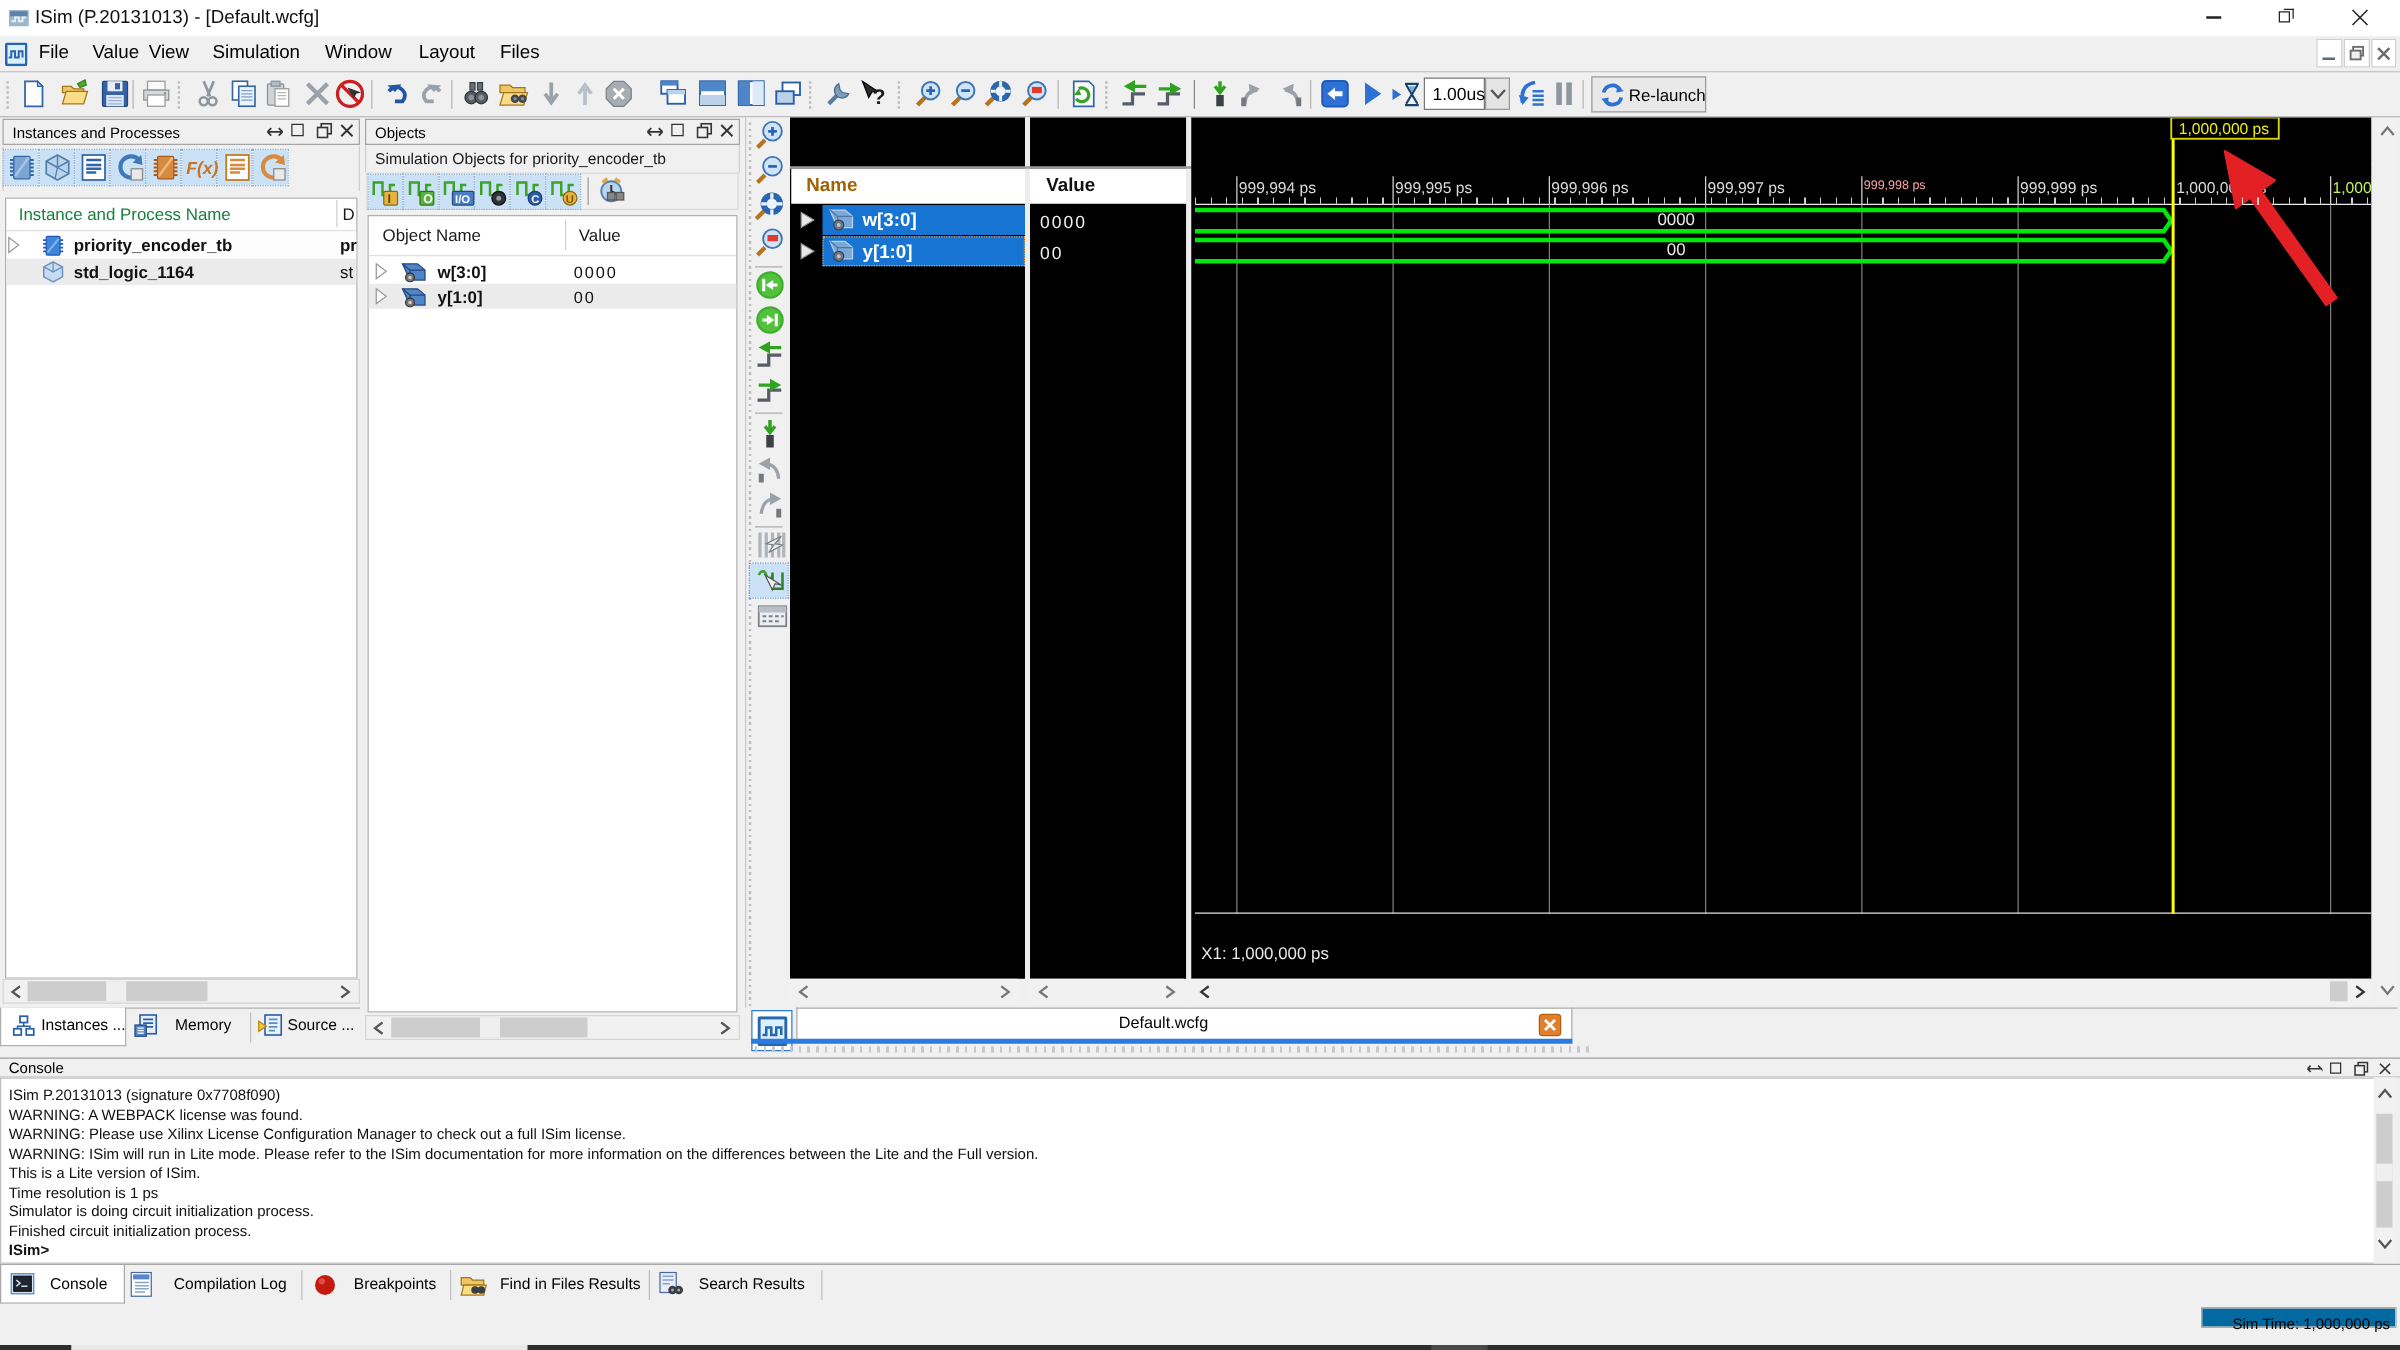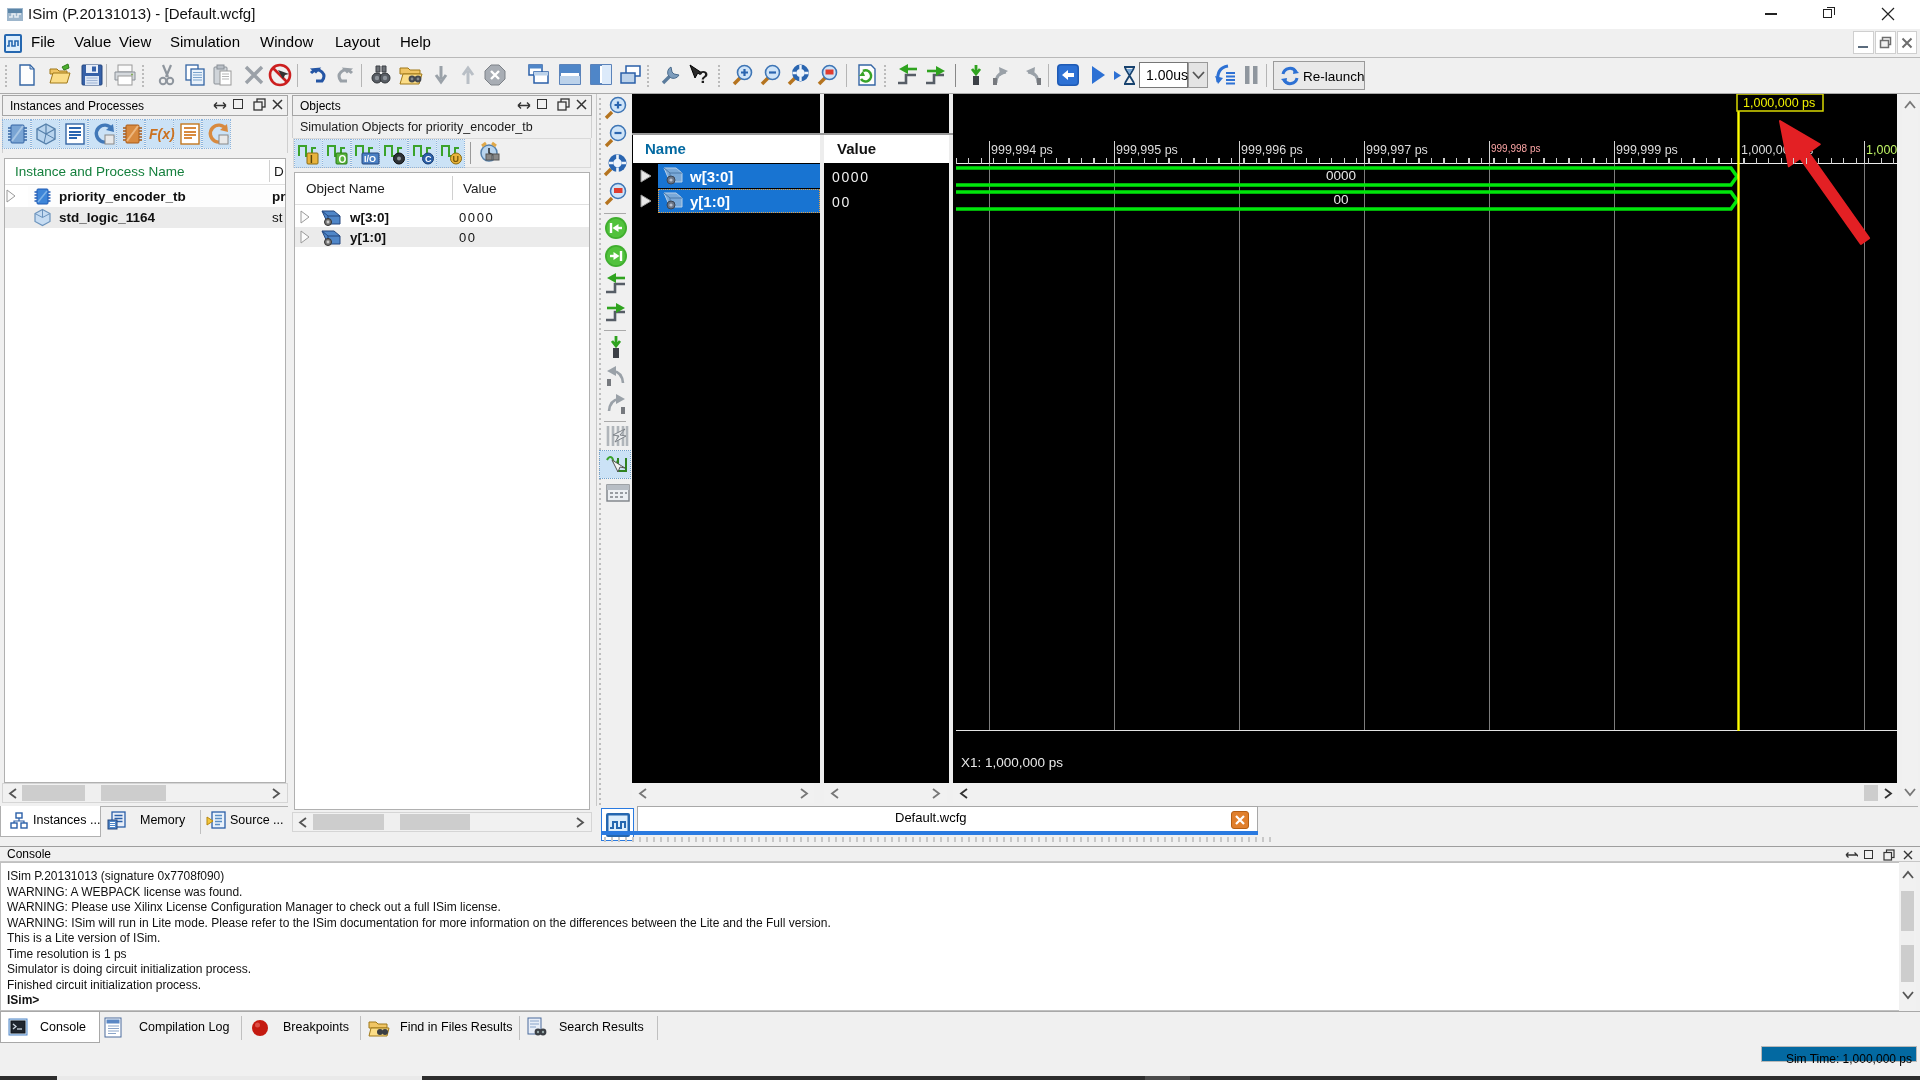--- a/index.html
+++ b/index.html
@@ -36,21 +36,21 @@
       <rect x="2" y="2" width="14" height="15" fill="#ddeefc"></rect>
       <path d="M3 12 l2 0 0 -5 3 0 0 5 3 0 0 -5 3 0 0 5" stroke="#2567b0" stroke-width="1.6" fill="none"></path>
     </svg>
 </div>
 <div class="abs" style="top:33px;left:31px;font-size:15px;">File</div>
 <div class="abs" style="top:33px;left:74px;font-size:15px;">Value</div>
 <div class="abs" style="top:33px;left:119px;font-size:15px;">View</div>
 <div class="abs" style="top:33px;left:170px;font-size:15px;">Simulation</div>
 <div class="abs" style="top:33px;left:260px;font-size:15px;">Window</div>
 <div class="abs" style="top:33px;left:335px;font-size:15px;">Layout</div>
-<div class="abs" style="top:33px;left:400px;font-size:15px;">Help</div>
+<div class="abs" style="top:33px;left:400px;font-size:15px;">Files</div>
 
 <div class="abs" style="left:1853px;top:31px;width:21px;height:23px;background:#fff;border:1px solid #cfcfcf;"></div>
 <div class="abs" style="left:1875px;top:31px;width:21px;height:23px;background:#fff;border:1px solid #cfcfcf;"></div>
 <div class="abs" style="left:1897px;top:31px;width:20px;height:23px;background:#fff;border:1px solid #cfcfcf;"></div>
 <div class="abs" style="left:1858px;top:46px;width:10px;height:2px;background:#5a6b7d;"></div>
 <svg class="abs" style="left:1879px;top:36px;" width="13" height="13">
     <rect x="3.5" y="1.5" width="8" height="7" fill="none" stroke="#6d6d6d" stroke-width="1.5"></rect>
     <rect x="1.5" y="4.5" width="8" height="7" fill="#f0f0f0" stroke="#6d6d6d" stroke-width="1.5"></rect>
   </svg>
 <svg class="abs" style="left:1901px;top:37px;" width="12" height="12">
@@ -573,21 +573,21 @@
       <rect x="2" y="5" width="22" height="5" fill="#b8bec5"></rect>
       <path d="M5 13h3M10 13h3M15 13h3M20 13h2M5 17h3M10 17h3M15 17h3" stroke="#7c8187" stroke-width="1.6"></path>
     </svg>
 
 <div class="abs" style="left:632px;top:0px;width:188px;height:689px;background:#000;"></div>
 <div class="abs" style="left:820px;top:0px;width:4px;height:689px;background:#ededed;"></div>
 <div class="abs" style="left:824px;top:0px;width:125px;height:689px;background:#000;"></div>
 <div class="abs" style="left:949px;top:0px;width:4px;height:689px;background:#ededed;"></div>
 <div class="abs" style="left:632px;top:39px;width:1265px;height:2px;background:#9a9a9a;"></div>
 <div class="abs" style="left:633px;top:41px;width:187px;height:28px;background:#fff;"></div>
-<div class="abs" style="left:645px;top:46px;font-size:15px;font-weight:bold;color:#0369a1;">Name</div>
+<div class="abs" style="left:645px;top:46px;font-size:15px;font-weight:bold;color:#a16207;">Name</div>
 <div class="abs" style="left:824px;top:41px;width:125px;height:28px;background:#fff;"></div>
 <div class="abs" style="left:837px;top:46px;font-size:15px;font-weight:bold;color:#111;">Value</div>
 
 <div class="abs" style="left:658px;top:70px;width:162px;height:24px;background:#1874d2;"></div>
 <div class="abs" style="left:658px;top:95px;width:162px;height:24px;background:#1874d2;border:1px dotted #e8a040;"></div>
 <svg class="abs" style="left:640px;top:75px" width="12" height="14">
       <path d="M1 1l10 6-10 6z" fill="#e8e8e8" stroke="#999"></path>
     </svg>
 <svg class="abs" style="left:640px;top:100px" width="12" height="14">
       <path d="M1 1l10 6-10 6z" fill="#e8e8e8" stroke="#999"></path>

